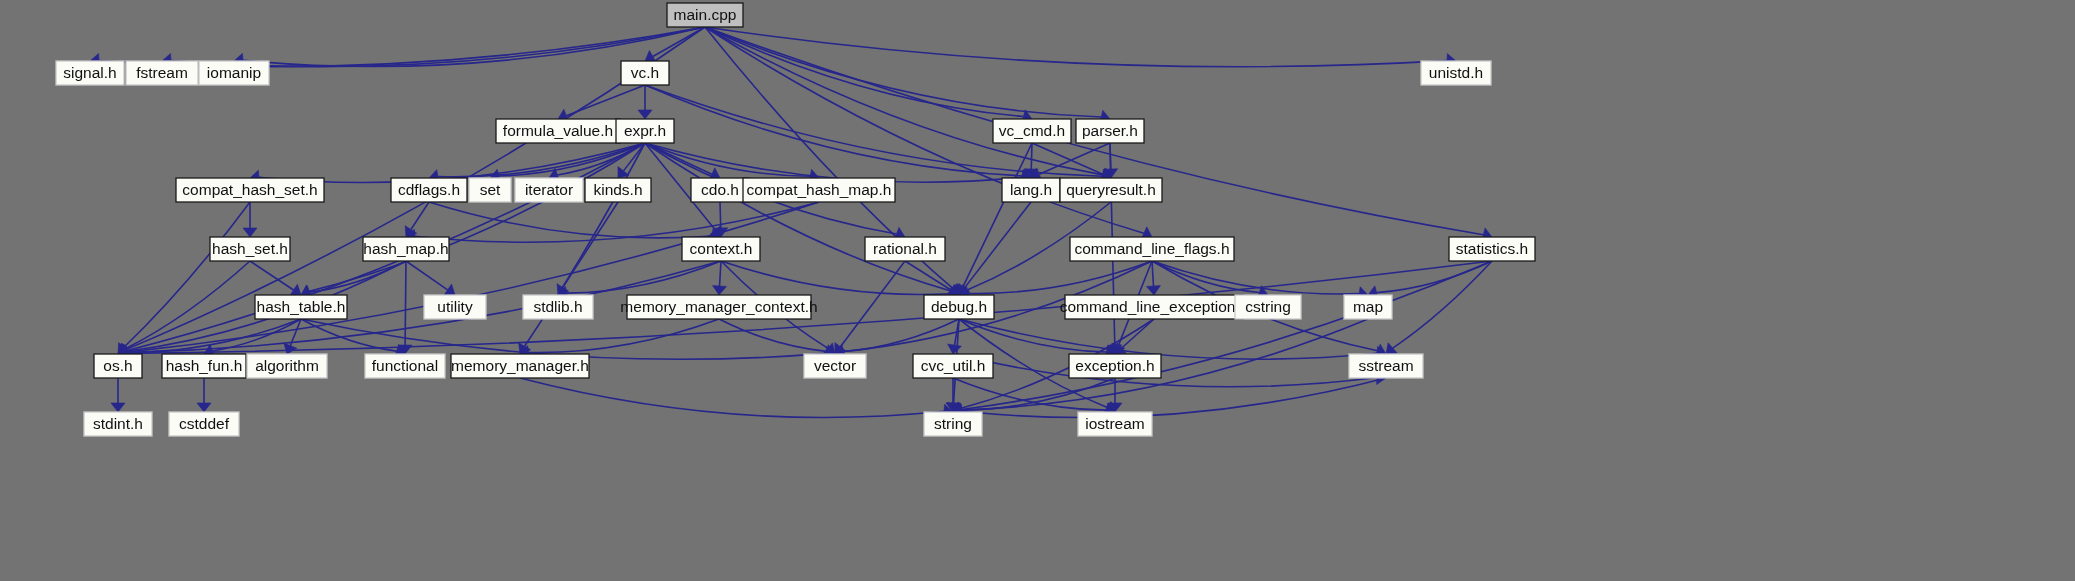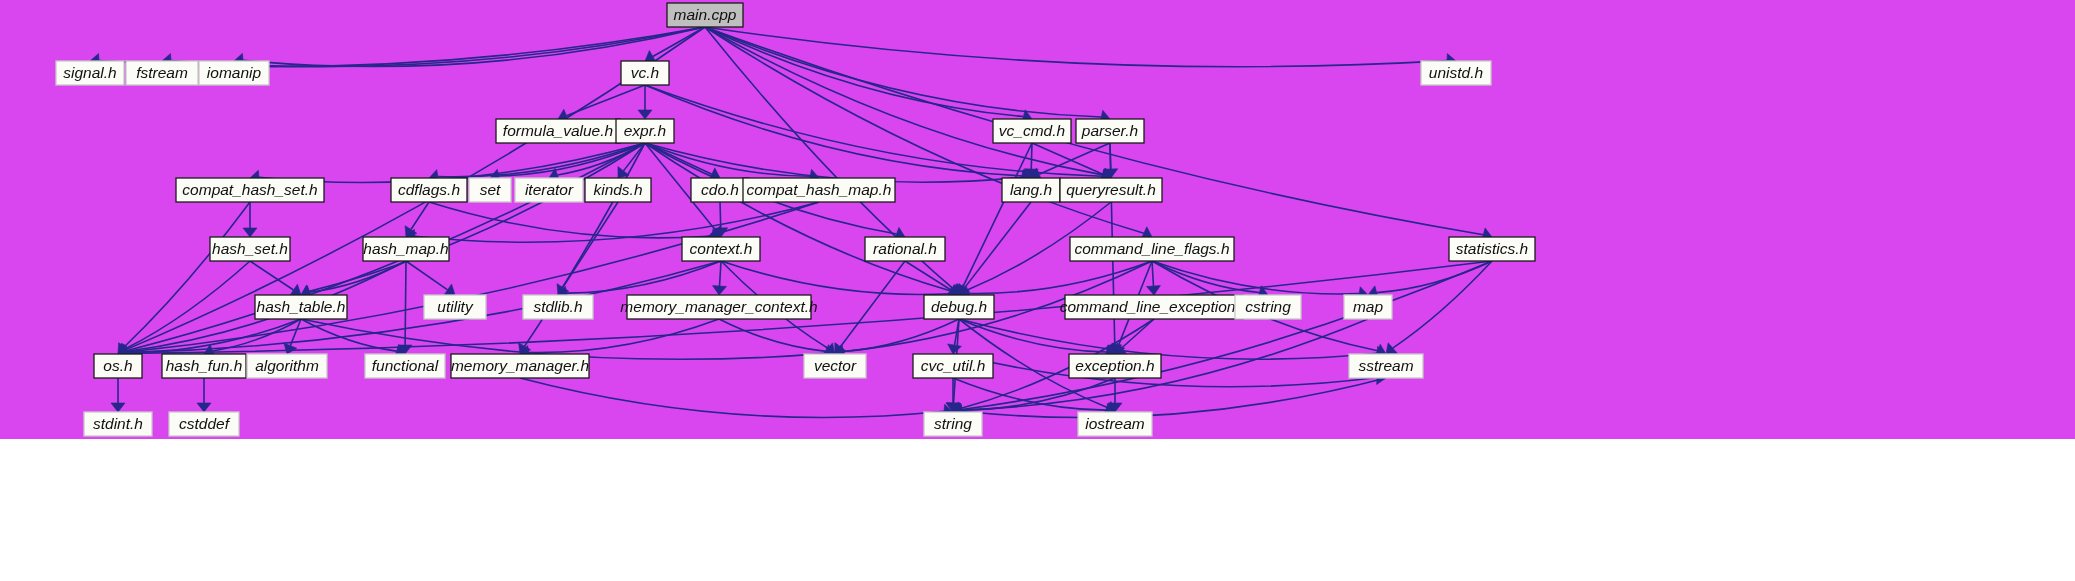--- a/index.html
+++ b/index.html
@@ -3,25 +3,24 @@
 <meta charset="utf-8">
 <style>
   html, body {
     margin: 0;
     padding: 0;
     background: #ffffff;
   }
   #graph-root {
     position: relative;
     width: 2075px;
-    height: 439px;
-    background: #d946ef;
+    height: 581px;
+    background: #737373;
     font-family: "Liberation Sans", sans-serif;
     overflow: hidden;
-    font-style: italic;
   }
   svg#graph-svg {
     position: absolute;
     left: 0; top: 0;
     width: 2075px;
     height: 581px;
     display: block;
   }
   .edge-path {
     fill: none;

